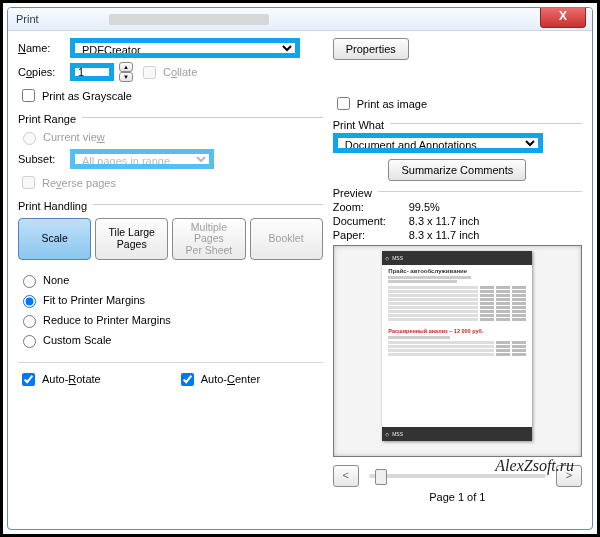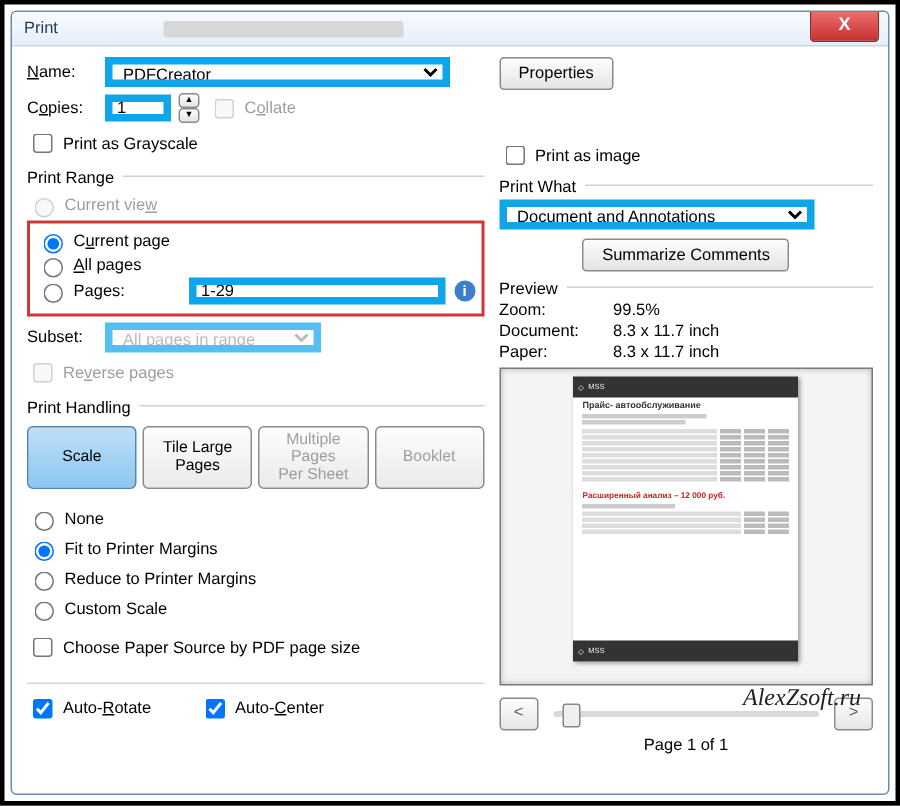--- a/index.html
+++ b/index.html
@@ -97,38 +97,20 @@
     <div class="hr-label">
             <span class="group-label">Print Range</span>
             <span class="ln"></span>
           </div>
 
     <label class="radio disabled">
       <input type="radio" name="pr" disabled="" style=""> 
             <span>Current vie<u>w</u></span>
     </label>
 
-    <div class="redbox">
-      <label class="radio">
-        <input type="radio" name="pr" checked="" style=""> 
-              <span>C<u>u</u>rrent page</span>
-      </label>
-      <label class="radio">
-        <input type="radio" name="pr" style=""> 
-              <span><u>A</u>ll pages</span>
-      </label>
-      <div class="row">
-        <label class="radio" style="width:96px">
-          <input type="radio" name="pr" style=""> 
-                <span>Pa<u>g</u>es:</span>
-        </label>
-        <input type="text" style="flex: 1 1 0%;" value="1-29">
-        <span class="info">i</span>
-      </div>
-    </div>
 
     <div class="row">
       <label style="width:46px">Subset:</label>
       <select class="disabled" style="width:144px" disabled="">
         <option>All pages in range</option>
       </select>
     </div>
 
     <label class="check disabled">
       <input type="checkbox" disabled="" style=""> 
@@ -158,28 +140,24 @@
           </label>
     <label class="radio">
             <input type="radio" name="sc" style=""> 
             <span>Reduce to Printer Margins</span>
           </label>
     <label class="radio">
             <input type="radio" name="sc" style=""> 
             <span>Custom Scale</span>
           </label>
 
-    <label class="check" style="margin-top:4px">
-      <input type="checkbox" style=""> 
-            <span>Choose Paper Source by PDF page size</span>
-    </label>
 
     <div class="sep" style="margin-top:10px"></div>
 
-    <div class="row" style="gap:32px">
+    <div class="row" style="gap:76px">
       <label class="check">
         <input type="checkbox" checked="" style=""> 
               <span>Auto-<u>R</u>otate</span>
       </label>
       <label class="check">
         <input type="checkbox" checked="" style=""> 
               <span>Auto-<u>C</u>enter</span>
       </label>
     </div>
 

